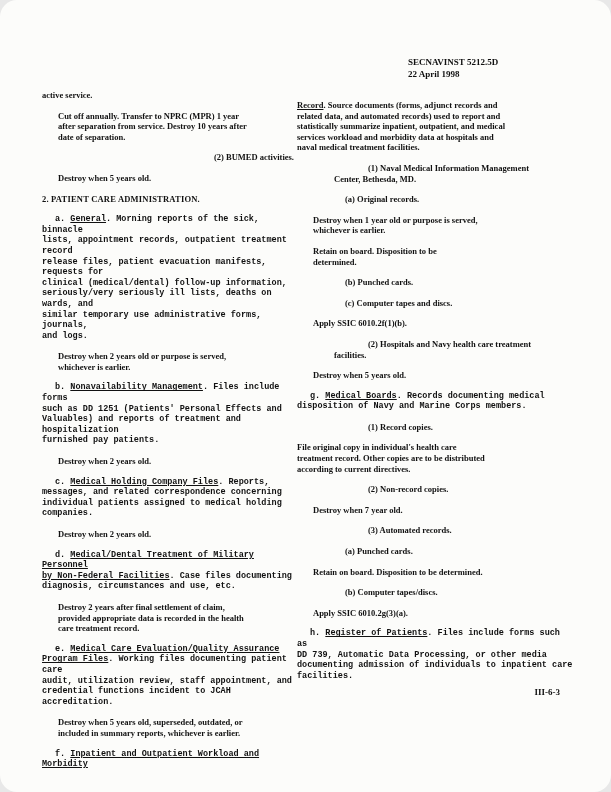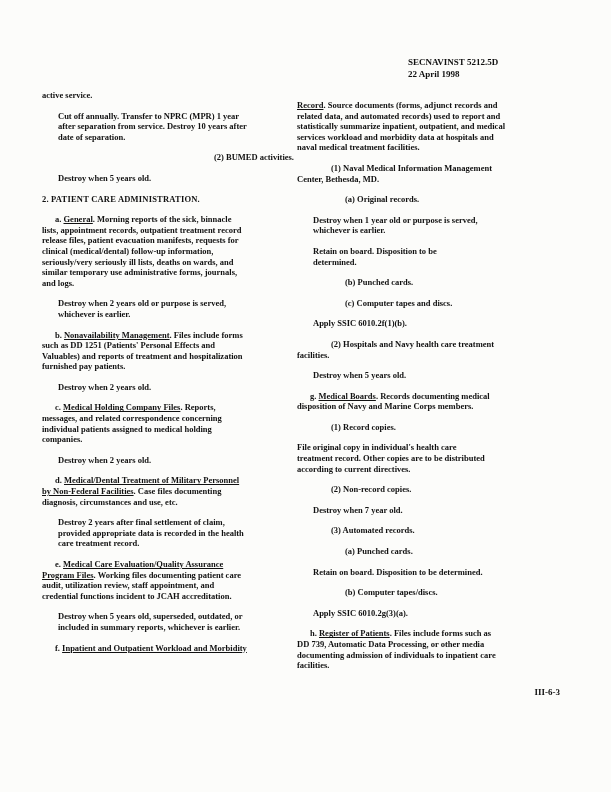--- a/index.html
+++ b/index.html
@@ -4,39 +4,40 @@
 <style>
   html,body{margin:0;padding:0;background:#e8e8e8;}
   #page{
     position:relative;
     width:611px;height:792px;
     background:#fcfcfa;
     font-family:"Liberation Serif", serif;
     color:#111;
     font-weight:bold;
     overflow:hidden;
+    border-radius:17px;
   }
   #doc-header{
     position:absolute;left:408px;top:57px;
     font-size:9px;line-height:11.5px;font-weight:bold;
   }
   #left-col{
     position:absolute;left:42px;top:90px;width:252px;
     font-size:8.5px;line-height:10.6px;
   }
   #right-col{
     position:absolute;left:297px;top:100px;width:276px;
     font-size:8.5px;line-height:10.6px;
   }
   .pg{margin:0 0 10px 0;white-space:pre-line;}
   .p0{}
-  .para{text-indent:13px;}
+  .para{text-indent:13px;font-family:Liberation Mono, monospace;}
   .sec{font-weight:bold;letter-spacing:.2px;}
   .disp{margin-left:16px;}
-  .l1{text-indent:34px;}
+  .l1{text-indent:34px;margin-left:37px;}
   .l2{text-indent:48px;}
   .l3{text-indent:62px;text-align:right;}
   .ttl{text-decoration:underline;}
   .lbl{}
   #page-number{
     position:absolute;left:0;top:687px;width:560px;
     text-align:right;
     font-size:9px;font-weight:bold;
   }
 </style>

